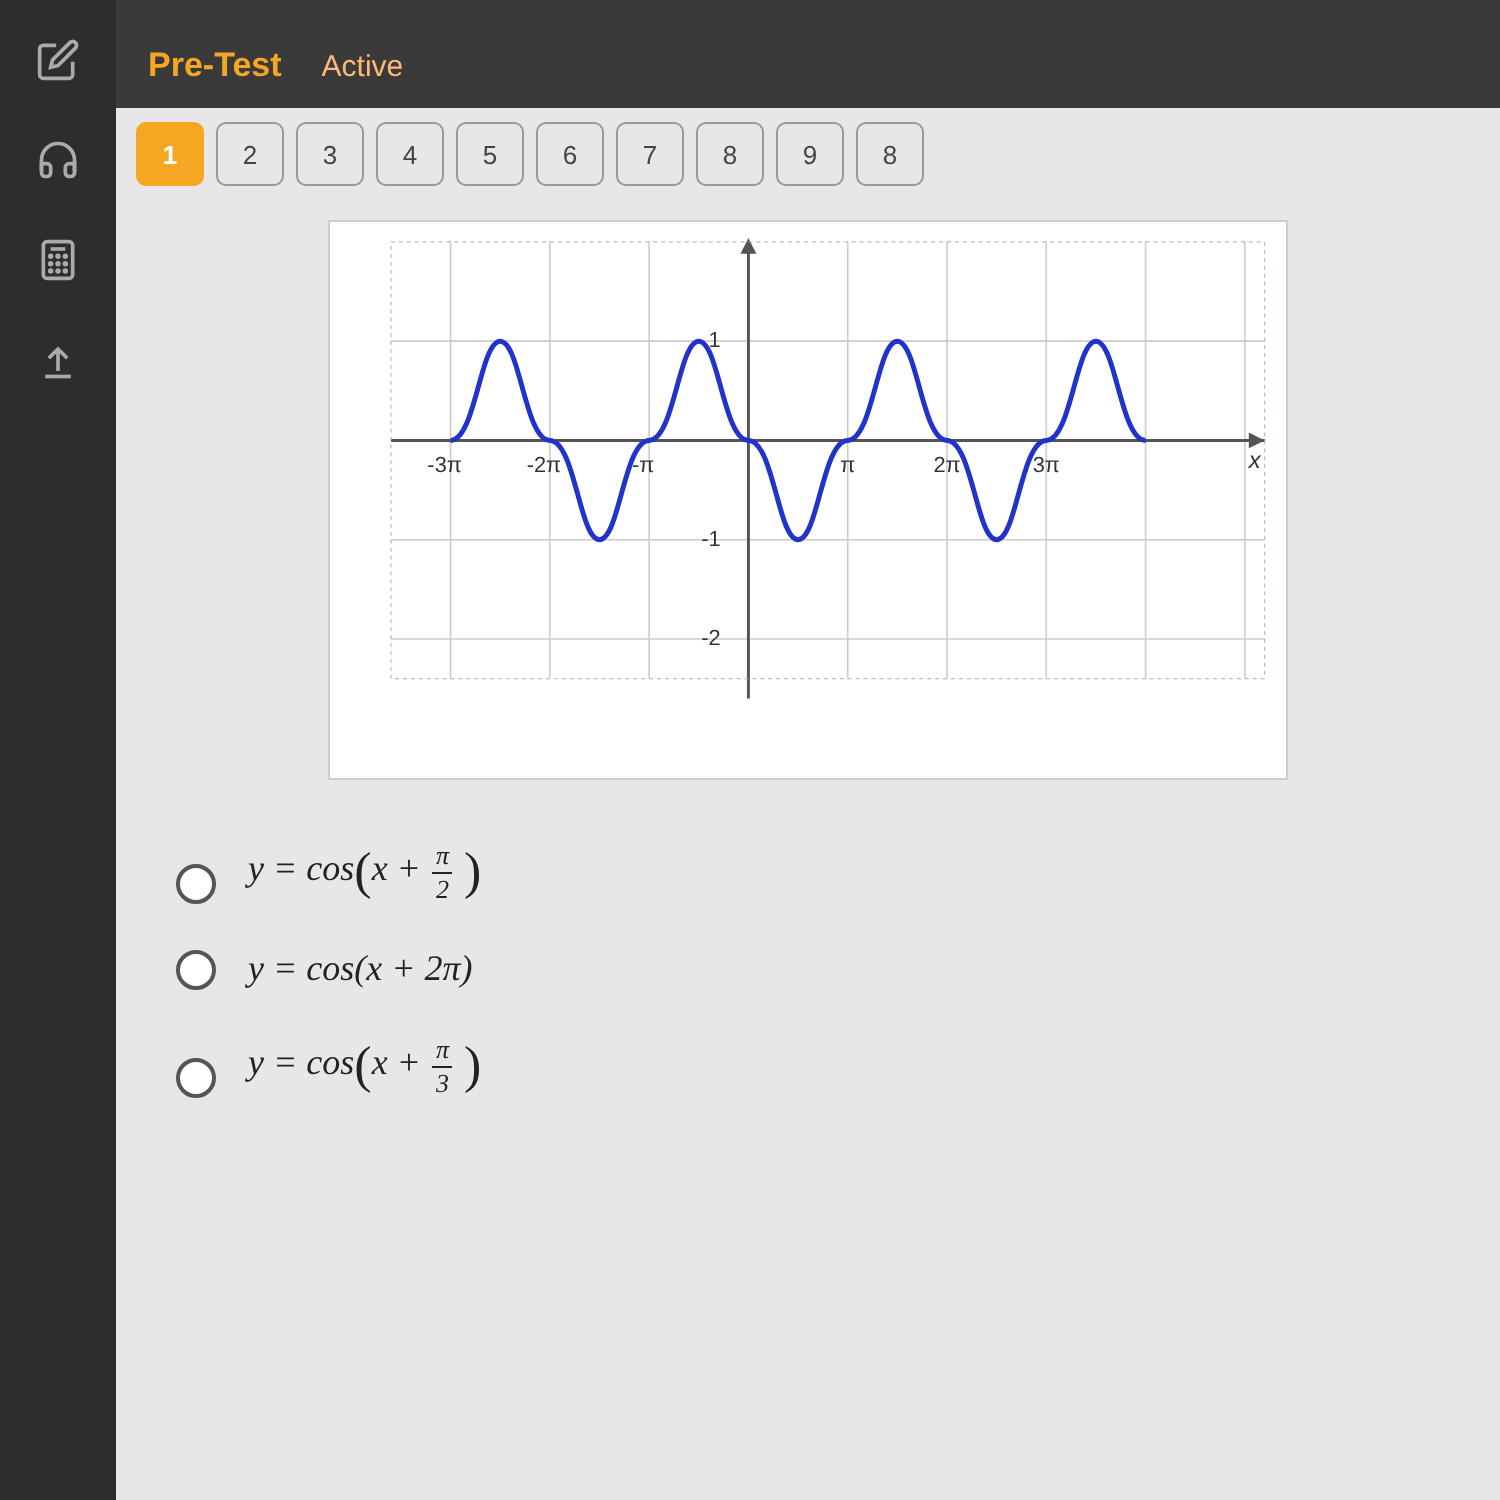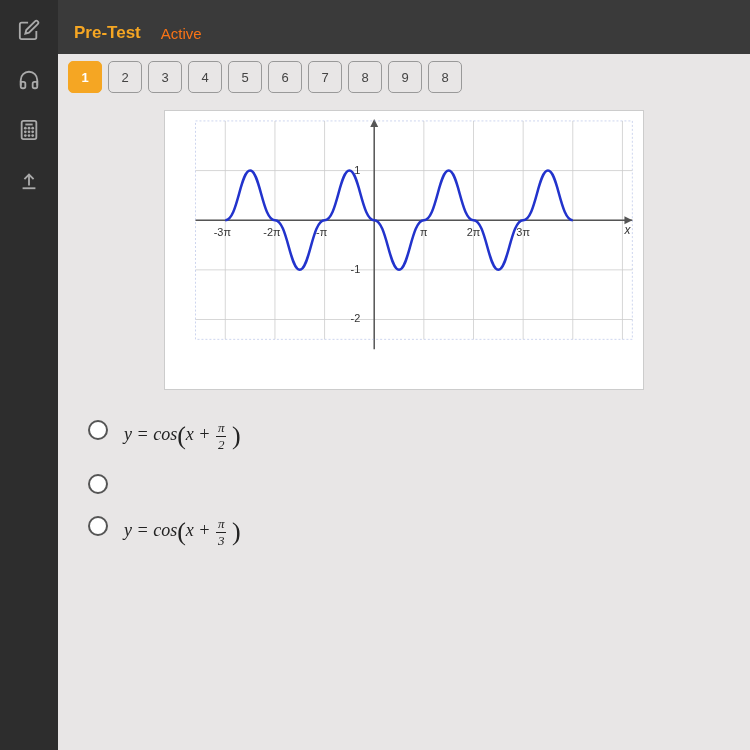--- a/index.html
+++ b/index.html
@@ -55,21 +55,21 @@
       gap: 20px;
     }
 
     .header-title {
       color: #f5a623;
       font-weight: bold;
       font-size: 17px;
     }
 
     .header-status {
-      color: #f97316;
+      color: #fdba74;
       font-size: 15px;
     }
 
     
     .tabs-bar {
       position: absolute;
       top: 54px;
       left: 58px;
       right: 0;
       height: 46px;
@@ -129,21 +129,21 @@
       height: 100%;
     }
 
     
     .choices {
       padding: 10px 10px;
     }
 
     .choice-item {
       display: flex;
-      align-items: flex-start;
+      align-items: flex-end;
       margin-bottom: 22px;
       cursor: pointer;
     }
 
     .radio-circle {
       width: 20px;
       height: 20px;
       border-radius: 50%;
       border: 2px solid #555;
       margin-right: 16px;
@@ -317,20 +317,23 @@
         <span class="frac">
             <span class="num">π</span>
             <span class="den">2</span>
           </span>
         <span class="big-paren">)</span>
       </span>
     </div>
 
     <div class="choice-item">
       <div class="radio-circle"></div>
+      <span class="choice-text math">
+        y = cos(x + 2π)
+      </span>
     </div>
 
     <div class="choice-item">
       <div class="radio-circle"></div>
       <span class="choice-text math">
         y = cos<span class="big-paren">(</span>x +
         <span class="frac">
             <span class="num">π</span>
             <span class="den">3</span>
           </span>

